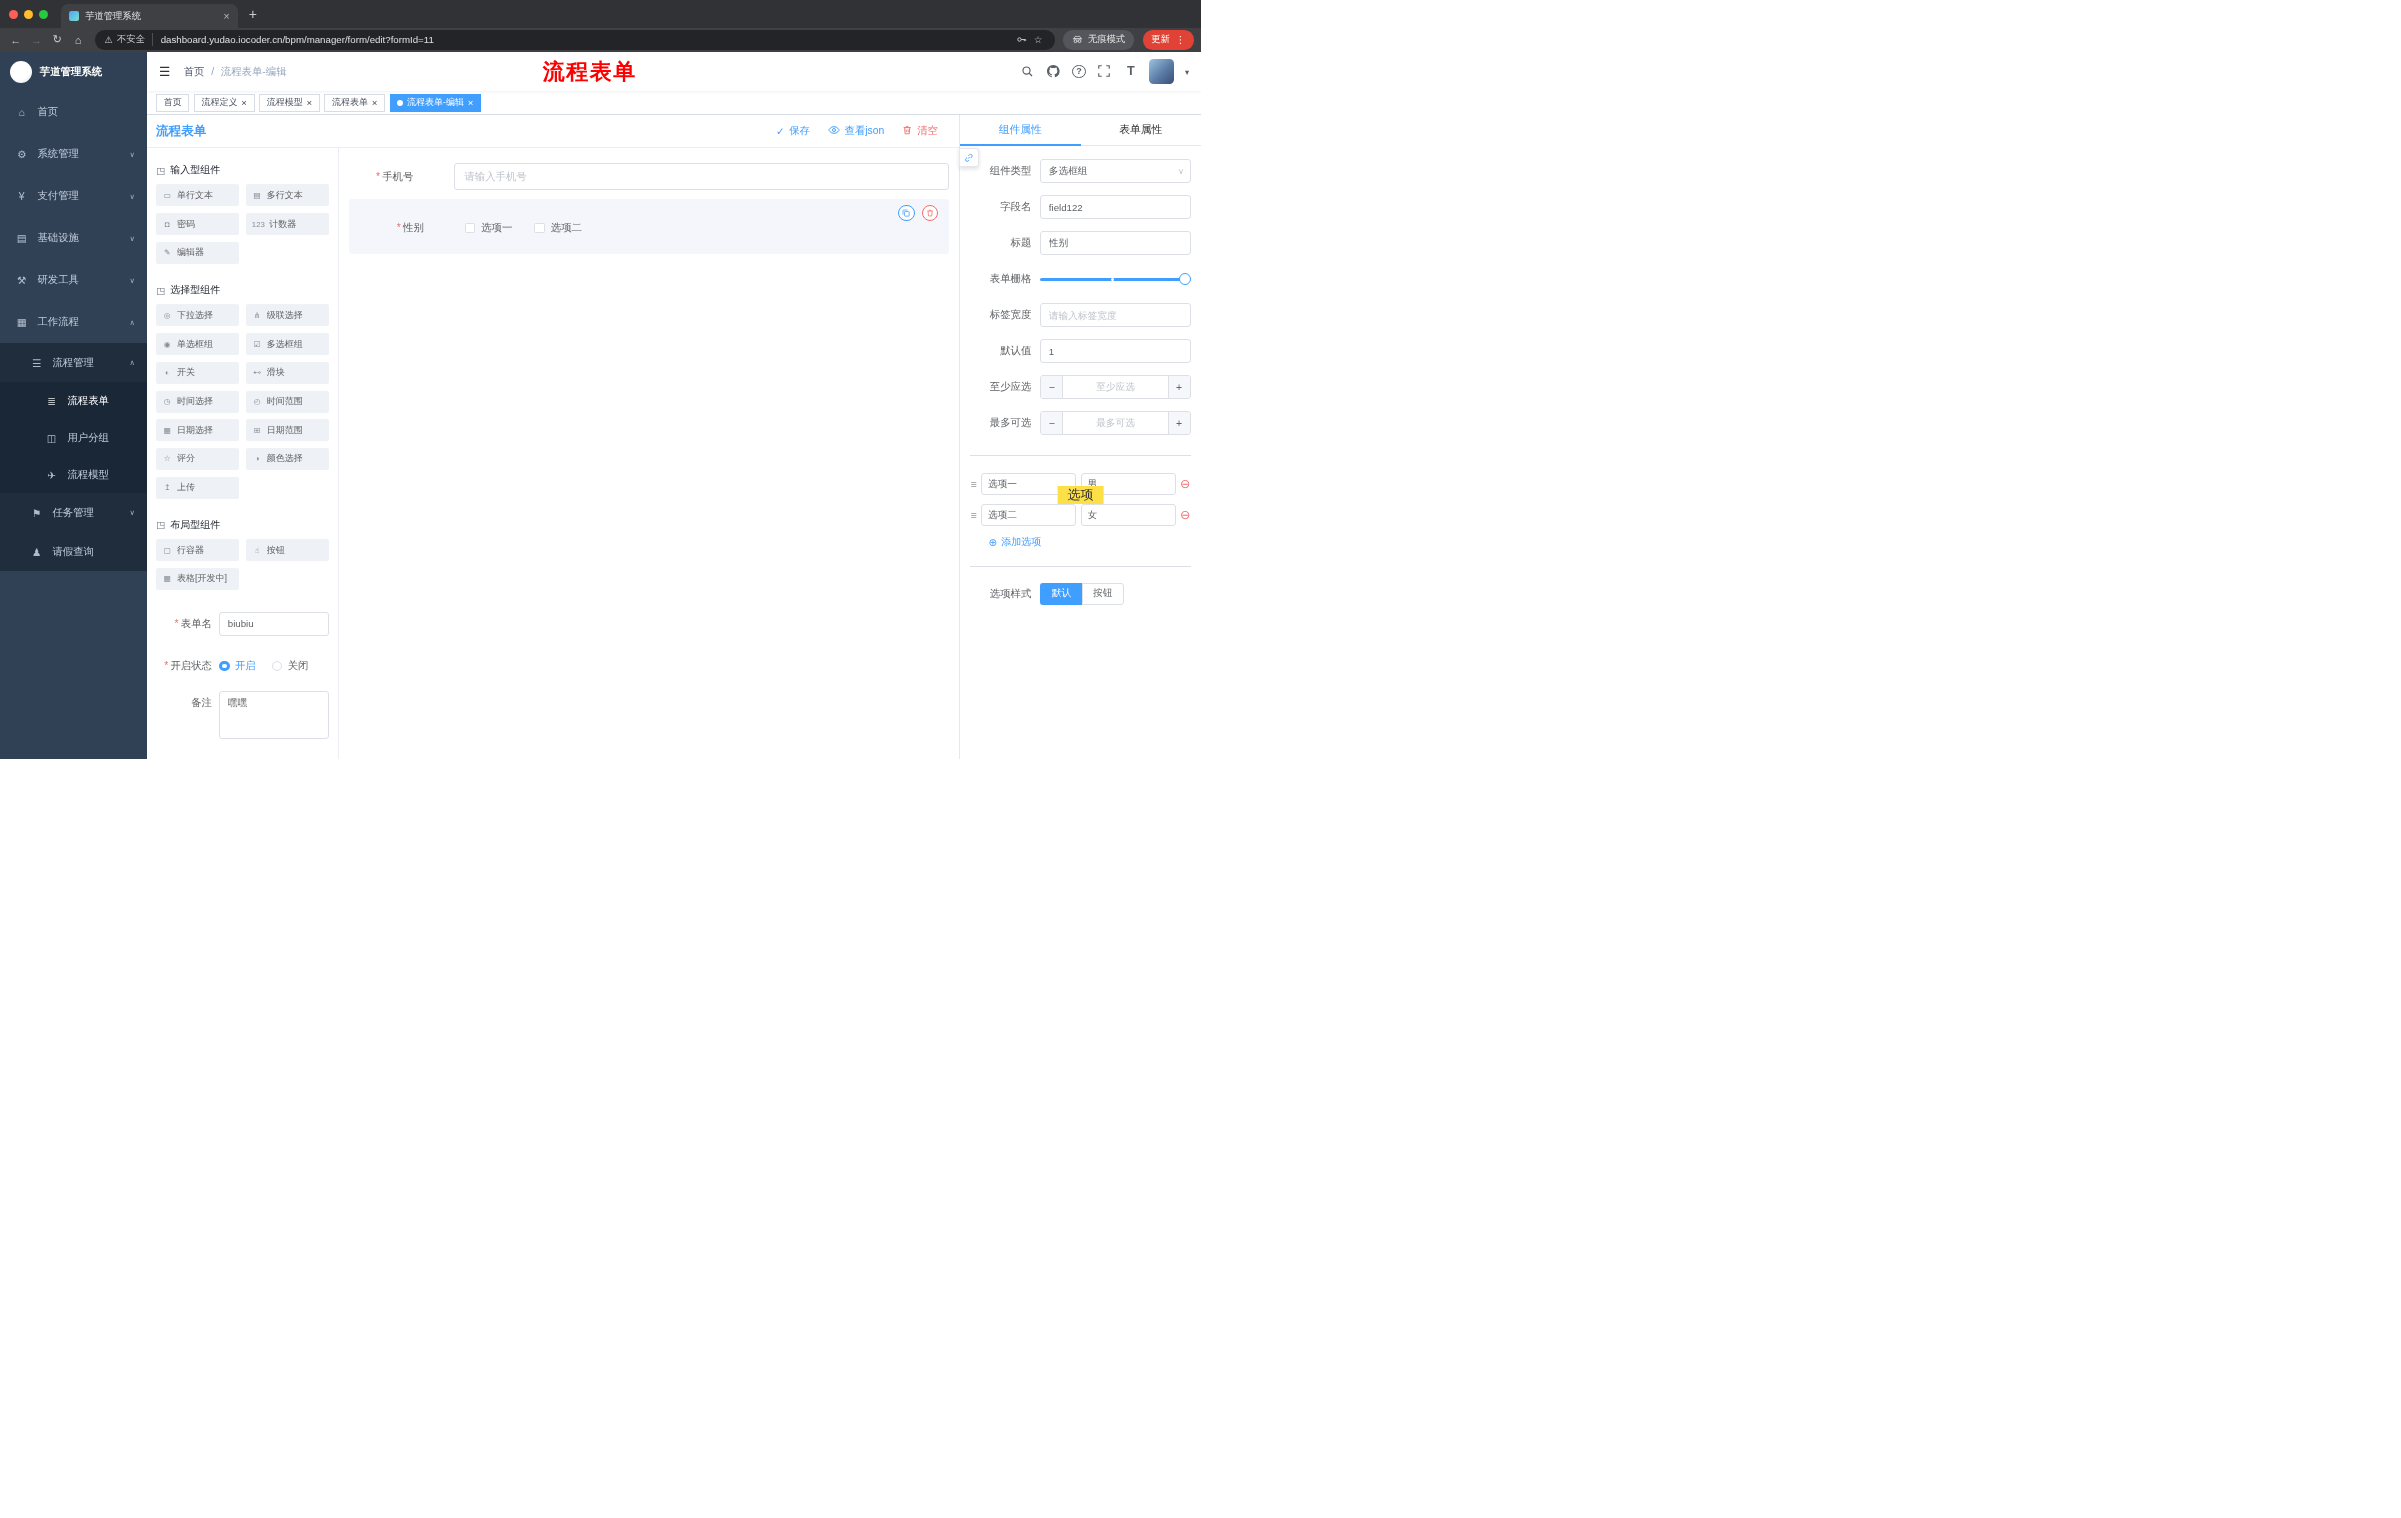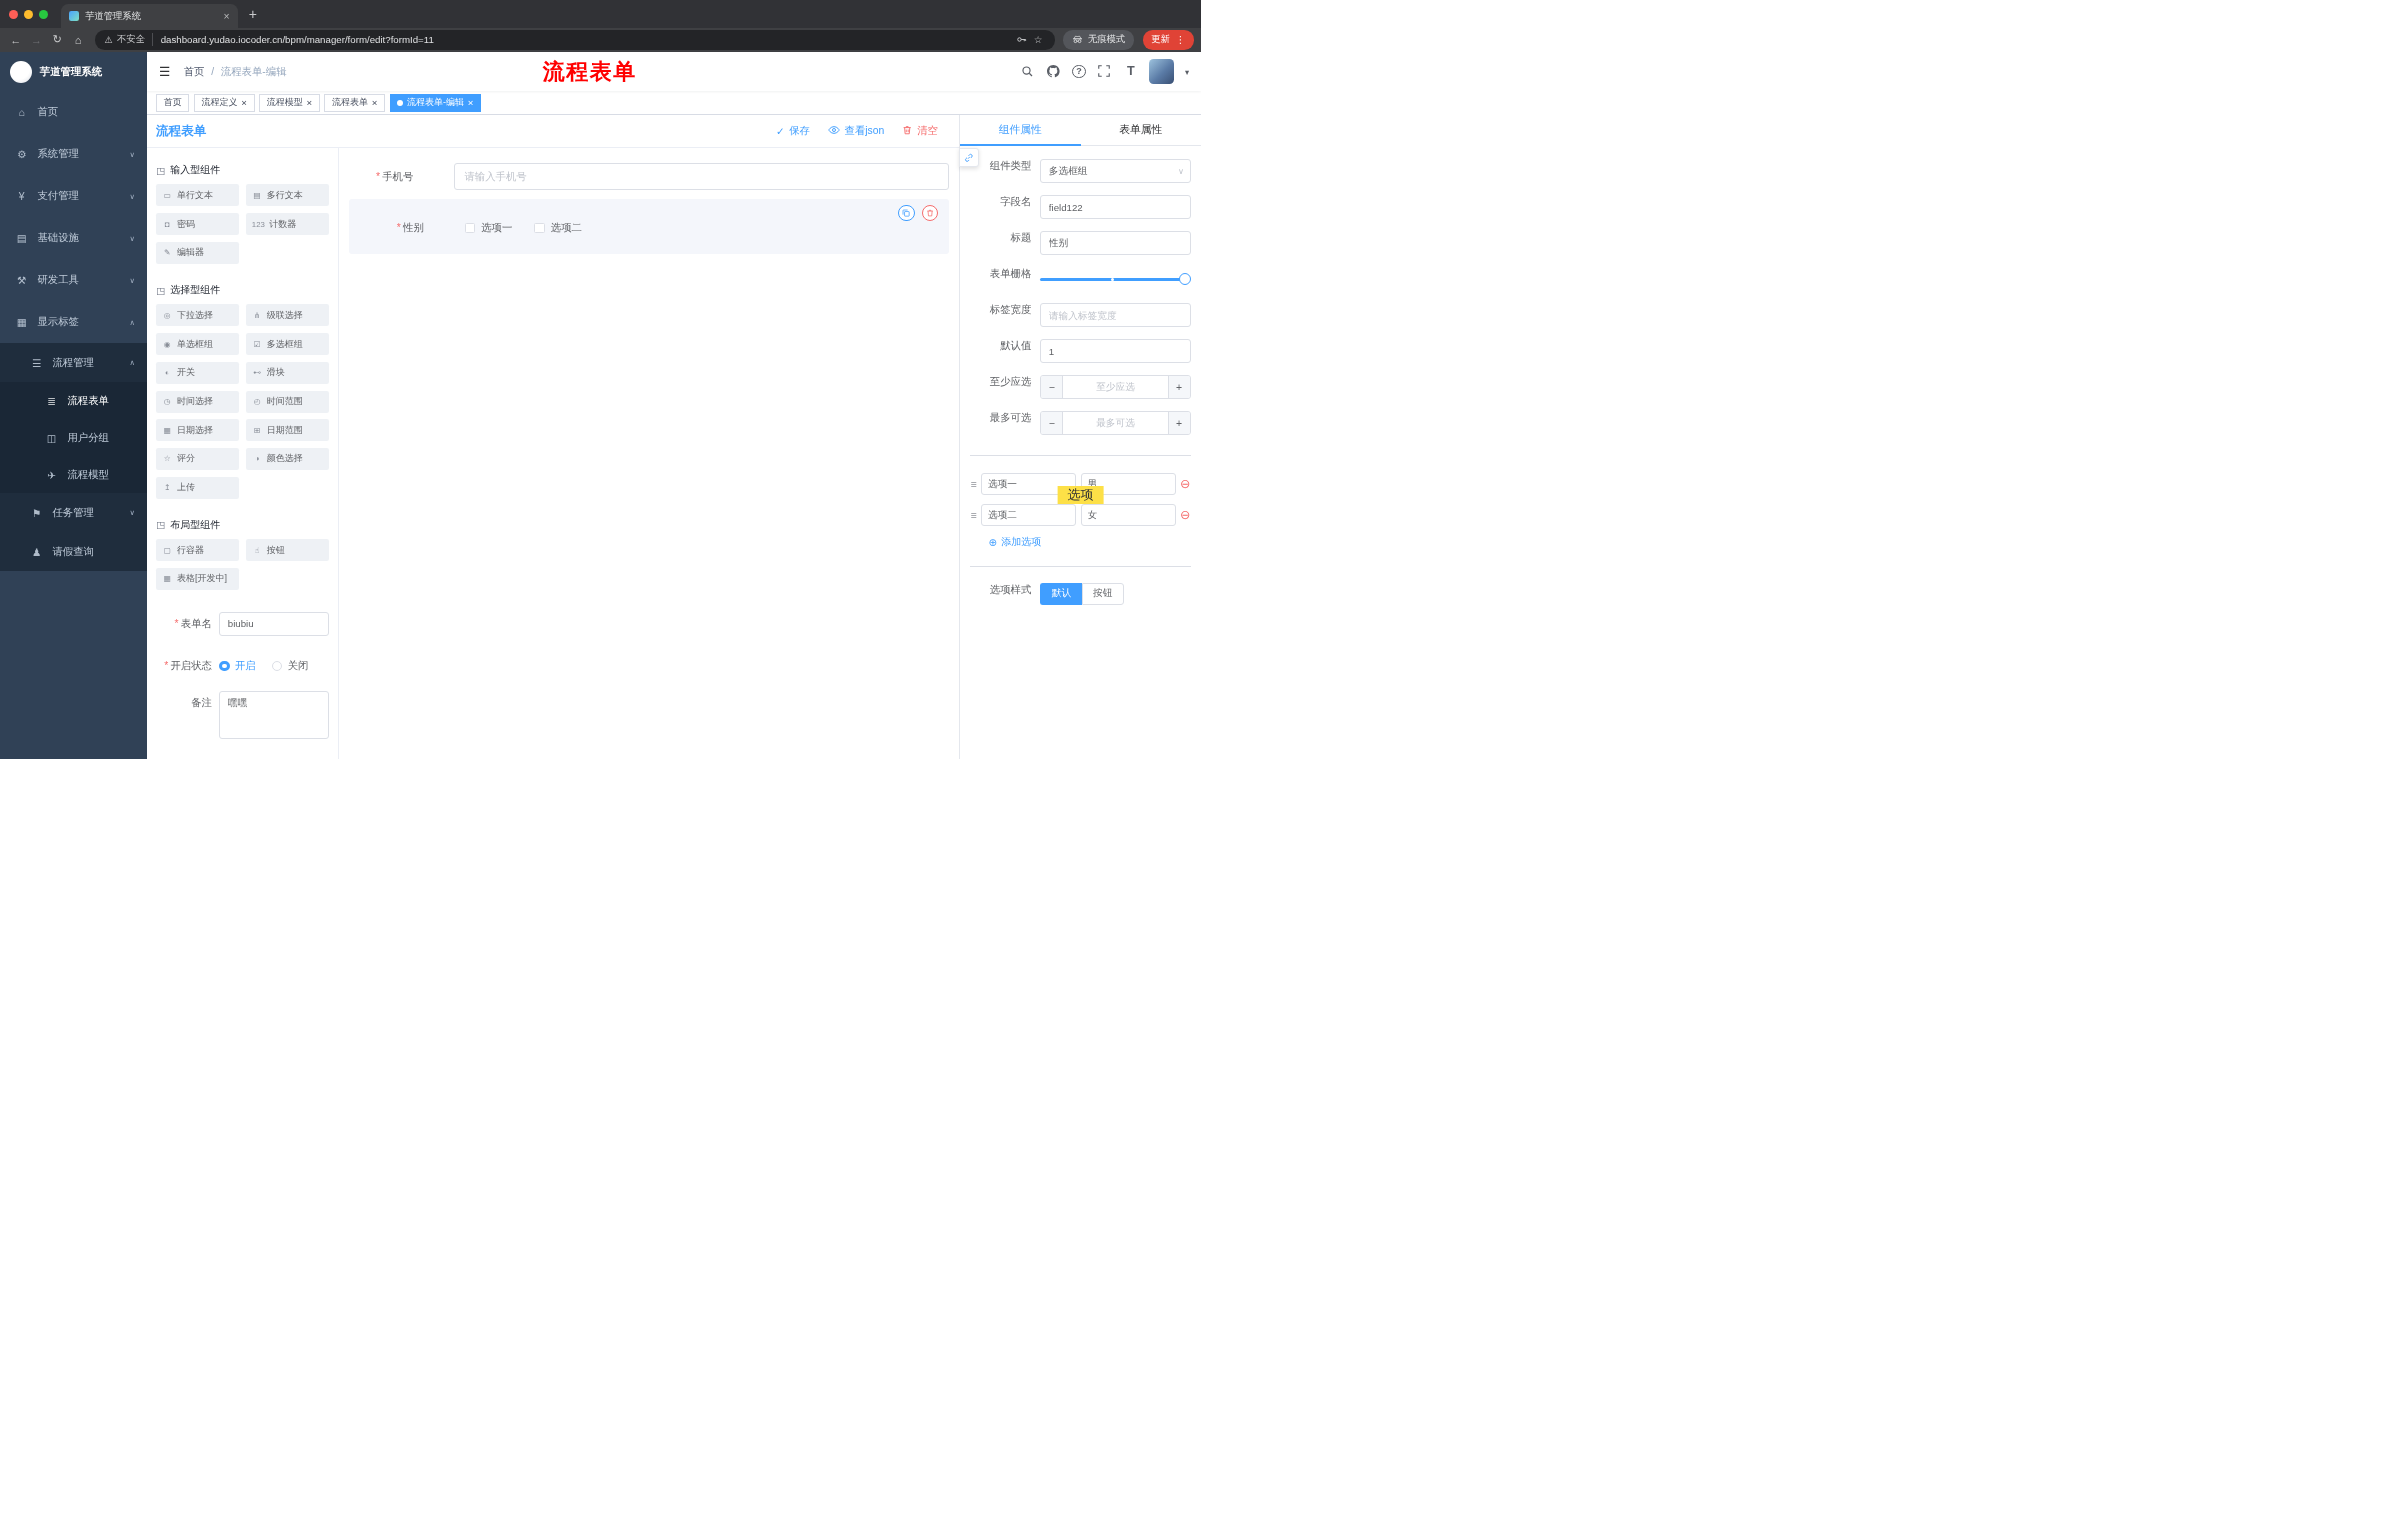--- a/index.html
+++ b/index.html
@@ -117,21 +117,21 @@
   .cbbox { width:10.4px; height:10.4px; border:0.7px solid #dcdfe6; border-radius:1.5px; background:#fff; }
 
   
   .props { width:242px; border-left:0.7px solid #e4e7ed; background:#fff; display:flex; flex-direction:column; position:relative; flex-shrink:0; }
   .link-float { position:absolute; left:-0.7px; top:33px; width:19.3px; height:19.3px; background:#fff; border:0.7px solid #e4e7ed; border-radius:0 3px 3px 0; box-shadow:0 1.5px 4.5px rgba(0,0,0,.12); display:flex; align-items:center; justify-content:center; color:#409eff; cursor:pointer; z-index:2; }
   .props-tabs { display:flex; height:31px; border-bottom:0.7px solid #e4e7ed; flex-shrink:0; }
   .ptab { flex:1; display:flex; align-items:center; justify-content:center; font-size:10.8px; color:#303133; position:relative; cursor:pointer; }
   .ptab.active { color:#409eff; }
   .ptab.active::after { content:""; position:absolute; bottom:-0.7px; left:0; right:0; height:1.5px; background:#409eff; }
   .props-body { flex:1; overflow:hidden; padding:13.4px 10.4px 0; }
-  .prow { display:flex; margin-bottom:12px; }
+  .prow { display:flex; align-items:center; margin-bottom:12px; }
   .plabel { width:61px; text-align:right; margin-right:9px; font-size:10.4px; color:#606266; flex-shrink:0; white-space:nowrap; }
   .pcontrol { flex:1; min-width:0; display:flex; align-items:center; }
   .pinput { width:100%; height:24px; border:0.7px solid #dcdfe6; border-radius:3px; padding:0 7.4px; font-size:9.7px; color:#606266; outline:none; background:#fff; }
   .pselect { position:relative; width:100%; }
   .sel-arrow { position:absolute; right:6.7px; top:50%; transform:translateY(-50%); color:#c0c4cc; font-size:8.2px; }
   .slider { position:relative; width:100%; height:24px; }
   .slider .track { position:absolute; left:0; right:1.5px; top:10.4px; height:3px; border-radius:1.5px; background:#409eff; }
   .slider .stop { position:absolute; left:47%; top:11px; width:3px; height:3px; border-radius:50%; background:#fff; }
   .slider .handle { position:absolute; right:0; top:6px; width:12px; height:12px; border-radius:50%; background:#fff; border:1.5px solid #409eff; }
   .stepper { display:flex; width:100%; height:24px; border:0.7px solid #dcdfe6; border-radius:3px; overflow:hidden; }
@@ -249,21 +249,21 @@
           </div>
 
           <div class="menu-item l1">
             <span class="mi-icon">⚒</span>
             <span class="mi-label">研发工具</span>
             <span class="mi-arrow">∨</span>
           </div>
 
           <div class="menu-item l1 open">
             <span class="mi-icon">▦</span>
-            <span class="mi-label">显示标签</span>
+            <span class="mi-label">工作流程</span>
             <span class="mi-arrow">∧</span>
           </div>
 
           <div class="menu-item l2 open">
             <span class="mi-icon">☰</span>
             <span class="mi-label">流程管理</span>
             <span class="mi-arrow">∧</span>
           </div>
 
           <div class="menu-item l3 active">

